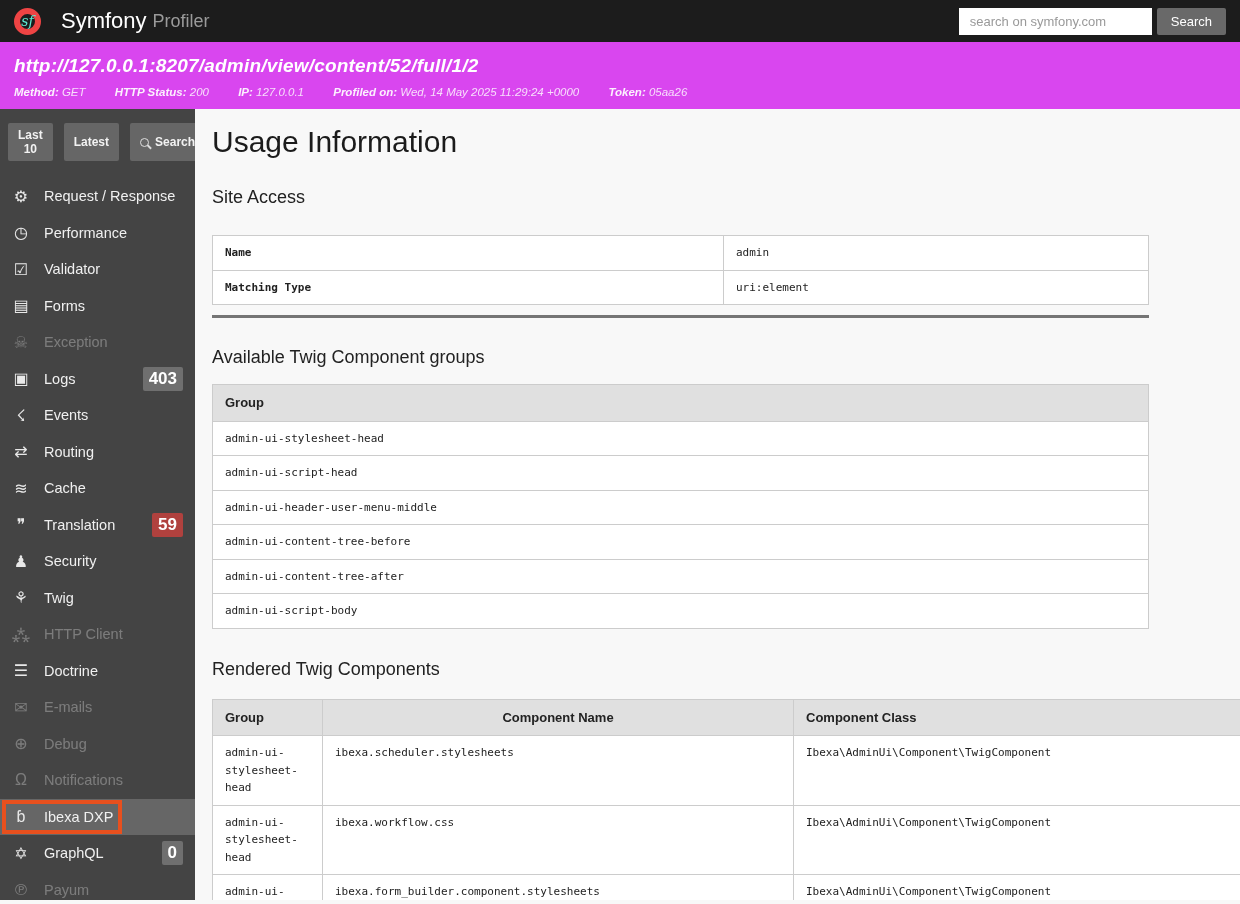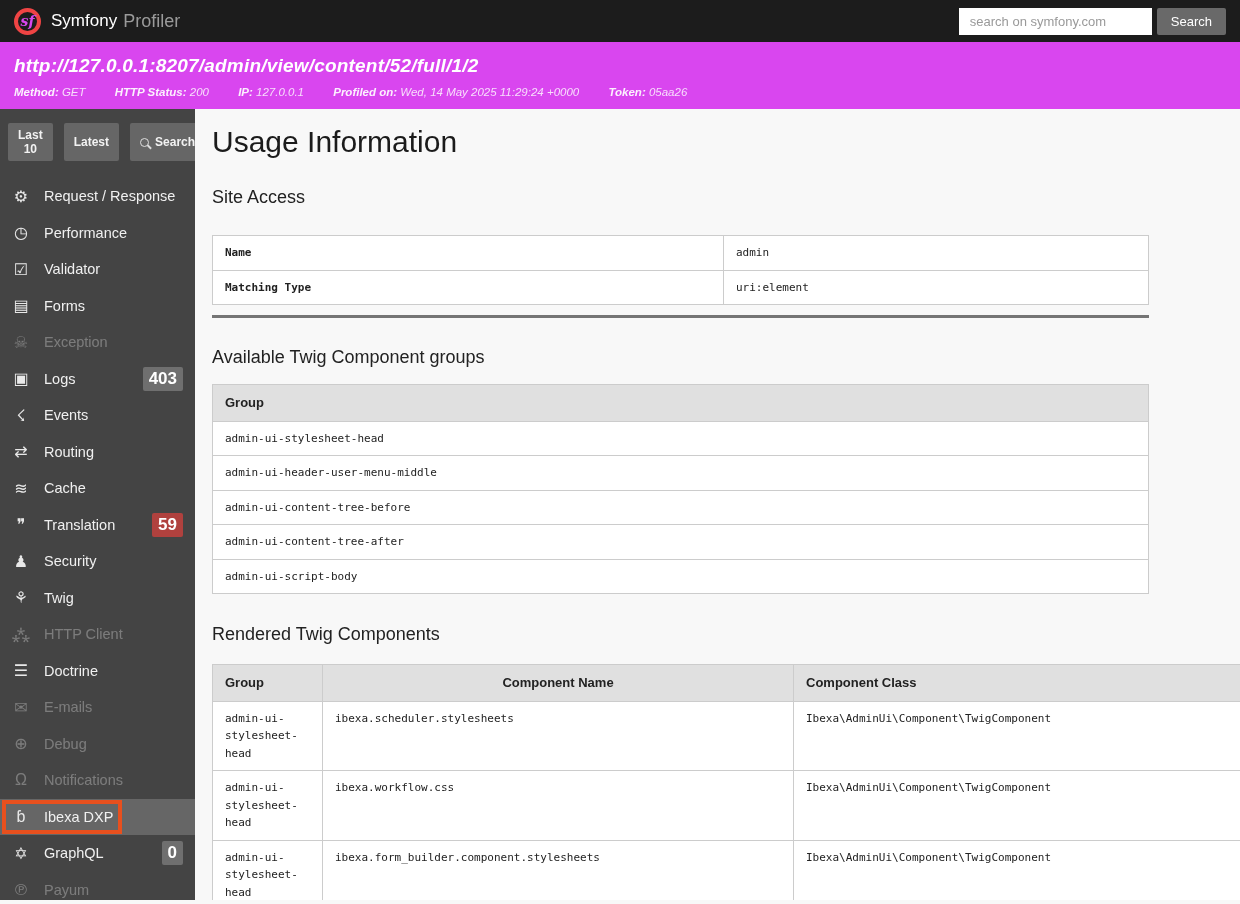--- a/index.html
+++ b/index.html
@@ -1,24 +1,24 @@
 <!DOCTYPE html>
 <html><head>
 <meta charset="utf-8">
 <style>
   * { box-sizing: border-box; margin: 0; padding: 0; }
   html, body { width: 1240px; height: 904px; overflow: hidden; }
   body { font-family: "Liberation Sans", sans-serif; background: #f8f8f8; }
 
   
   .topbar { height: 42px; background: #1c1c1c; display: flex; align-items: center; padding: 0 14px; }
-  .logo { width: 27px; height: 27px; border: 4px solid #ef4444; border-radius: 50%; color: #d946ef;
+  .logo { width: 27px; height: 27px; border: 6px solid #ef4444; border-radius: 50%; color: #5eead4;
           display: flex; align-items: center; justify-content: center;
-          font-family: "DejaVu Serif", serif; font-style: italic; font-weight: bold; font-size: 14px; }
-  .brand { color: #fff; font-size: 17px; font-weight: 500; margin-left: 10px; }
+          font-family: "DejaVu Serif", serif; font-style: italic; font-weight: normal; font-size: 14px; }
+  .brand { color: #fff; font-size: 22px; font-weight: 500; margin-left: 20px; }
   .brand-suffix { color: #9a9a9a; font-size: 18px; font-weight: 400; margin-left: 6px; }
   .topbar-spacer { flex: 1; }
   .tb-search-input { width: 193px; height: 27px; border: 1px solid #fff; background: #fff;
           padding: 0 10px; font-size: 13px; font-family: "Liberation Sans", sans-serif; color: #333; outline: none; }
   .tb-search-input::placeholder { color: #999; }
   .tb-search-btn { height: 27px; margin-left: 5px; background: #696969; color: #fff; border: none;
           font-size: 13px; padding: 0 14px; border-radius: 2px; cursor: pointer; }
 
   
   .request-bar { background: #d946ef; padding: 13px 14px 11px; font-style: italic; }
@@ -217,20 +217,23 @@
       <thead>
         <tr>
             <th>Group</th>
           </tr>
       </thead>
       <tbody>
         <tr>
             <td>admin-ui-stylesheet-head</td>
           </tr>
         <tr>
+            <td>admin-ui-script-head</td>
+          </tr>
+        <tr>
             <td>admin-ui-header-user-menu-middle</td>
           </tr>
         <tr>
             <td>admin-ui-content-tree-before</td>
           </tr>
         <tr>
             <td>admin-ui-content-tree-after</td>
           </tr>
         <tr>
             <td>admin-ui-script-body</td>

